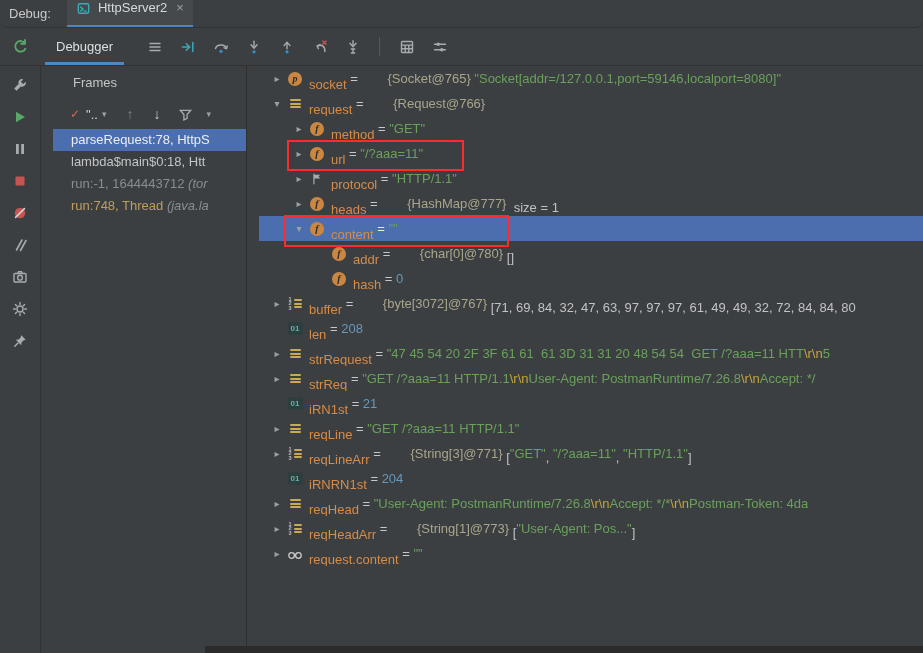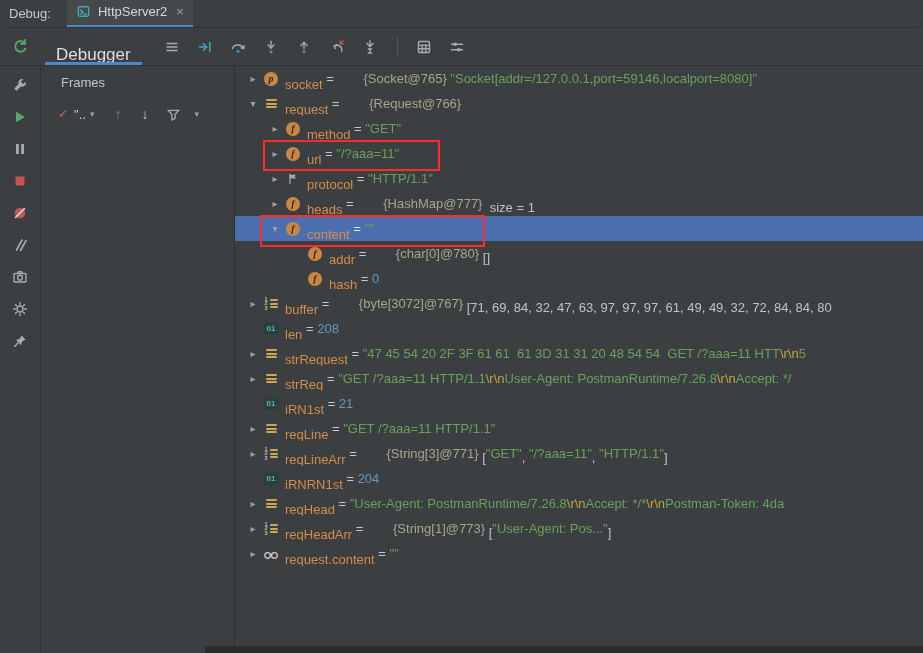--- a/index.html
+++ b/index.html
@@ -3,38 +3,38 @@
 <meta charset="utf-8">
 <style>
   html,body{margin:0;padding:0;background:#2B2B2B;overflow:hidden;}
   .app{position:relative;width:923px;height:653px;background:var(--panel,#3C3F41);
        font-family:"Liberation Sans",sans-serif;color:var(--text,#BBBBBB);overflow:hidden;
        -webkit-font-smoothing:antialiased;}
 
   
   .tabbar{height:27px;display:flex;align-items:stretch;background:var(--panel);border-bottom:1px solid var(--border);border-radius:7px;}
   .debug-label{align-self:center;padding:0 16px 0 9px;font-size:13px;color:#C7C9CB;}
-  .tw-tab{display:flex;align-items:flex-end;gap:6px;padding:8px 9px;background:#46494B;position:relative;cursor:pointer;}
+  .tw-tab{display:flex;align-items:flex-start;gap:6px;padding:0 9px;background:#46494B;position:relative;cursor:pointer;}
   .tw-tab::after{content:"";position:absolute;left:0;right:0;bottom:0;height:2px;background:var(--accent);}
   .tw-tab .title{font-size:13px;color:#D6D8DA;}
   .tw-tab .close{color:#9DA0A3;font-size:13px;margin-left:3px;}
   .tab-ic{width:16px;height:16px;display:flex;align-items:center;justify-content:center;}
 
   
   .toolbar{height:37px;display:flex;align-items:center;background:var(--panel);border-bottom:1px solid var(--border);}
   .rerun-cell{width:40px;height:100%;display:flex;align-items:center;justify-content:center;cursor:pointer;}
-  .tb-tab{height:100%;display:flex;align-items:flex-end;padding:0 16px;font-size:17px;color:#BDBFC1;position:relative;cursor:pointer;}
+  .tb-tab{height:100%;display:flex;align-items:center;padding:0 16px;font-size:13px;color:#BDBFC1;position:relative;cursor:pointer;}
   .tb-tab.active{color:#DCDEE0;}
   .tb-tab.active::after{content:"";position:absolute;left:5px;right:5px;bottom:0;height:3px;background:var(--accent);}
   .tb-icons{display:flex;align-items:center;gap:6px;margin-left:12px;}
   .icon-btn{width:27px;height:26px;display:flex;align-items:center;justify-content:center;border-radius:3px;cursor:pointer;}
   .tb-sep{width:1px;height:19px;background:#55585A;margin:0 7px;}
 
   
-  .content{position:relative;display:flex;height:588px;}
+  .content{position:relative;display:flex;height:588px;gap:12px;}
   .leftstrip{width:40px;flex:none;background:var(--panel);border-right:1px solid var(--border);
              display:flex;flex-direction:column;align-items:center;padding-top:7px;gap:9px;}
   .leftstrip .icon-btn{width:26px;height:23px;}
 
   .frames{width:193px;flex:none;display:flex;flex-direction:column;border-right:1px solid #2D2F31;min-width:0;}
   .panel-header{height:33px;line-height:33px;font-size:13px;color:#C3C5C7;flex:none;}
   .frames .panel-header{padding-left:20px;}
   .frames-toolbar{height:30px;flex:none;display:flex;align-items:center;padding:0 8px 0 17px;gap:12px;}
   .fcheck{color:#C9695A;font-size:12px;}
   .fthread{color:#D0D2D4;font-size:13px;}
@@ -242,20 +242,26 @@
         <span class="fcaret" style="margin-left:-8px;">▾</span>
         <span class="farrow up" style="margin-left:8px;">↑</span>
         <span class="farrow down" style="margin-left:8px;">↓</span>
         <span class="icon-btn" id="funnelIcon" style="width:18px;height:18px;margin-left:4px;">
             <svg width="15" height="15" viewBox="0 0 16 16">
               <path d="M2.5 3.5 H13.5 L9.7 8 V12.2 L6.3 13.8 V8 Z" stroke="#A7ABAE" stroke-width="1.4" fill="none" stroke-linecap="round"></path>
             </svg>
           </span>
         <span class="fcaret">▾</span>
       </div>
+      <div class="frames-list">
+          <div class="frame-row sel"><span class="t-normal">parseRequest:78, HttpS</span></div>
+          <div class="frame-row"><span class="t-normal">lambda$main$0:18, Htt</span></div>
+          <div class="frame-row"><span class="t-muted">run:-1, 1644443712 </span><span class="t-detail">(tor</span></div>
+          <div class="frame-row"><span class="t-library">run:748, Thread </span><span class="t-detail">(java.la</span></div>
+        </div>
     </div>
 
     <div class="vars">
       <div class="var-tree">
         <div class="anno anno-url"></div>
         <div class="anno anno-content"></div>
       <div class="var-row" style="padding-left: 10px;"><span class="chev">▸</span><span class="vicon"><span class="circ">p</span></span><span class="vname">socket</span><span class="veq"> = </span><span class="vref">{Socket@765} </span><span class="vstr">"Socket[addr=/127.0.0.1,port=59146,localport=8080]"</span></div>
           <div class="var-row" style="padding-left: 10px;"><span class="chev">▾</span><span class="vicon"><span class="lines"><i></i><i></i><i></i></span></span><span class="vname">request</span><span class="veq"> = </span><span class="vref">{Request@766}</span></div>
           <div class="var-row" style="padding-left: 32px;"><span class="chev">▸</span><span class="vicon"><span class="circ">f</span></span><span class="vname">method</span><span class="veq"> = </span><span class="vstr">"GET"</span></div>
           <div class="var-row" style="padding-left: 32px;"><span class="chev">▸</span><span class="vicon"><span class="circ">f</span></span><span class="vname">url</span><span class="veq"> = </span><span class="vstr">"/?aaa=11"</span></div>

